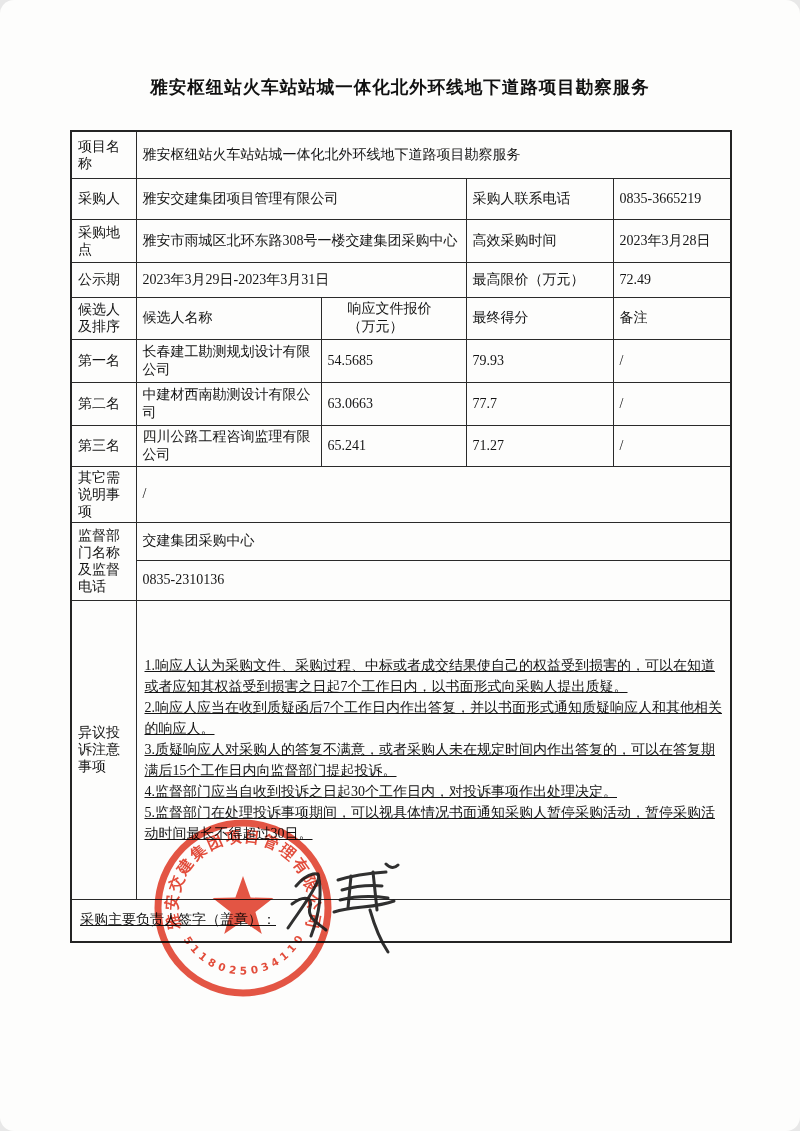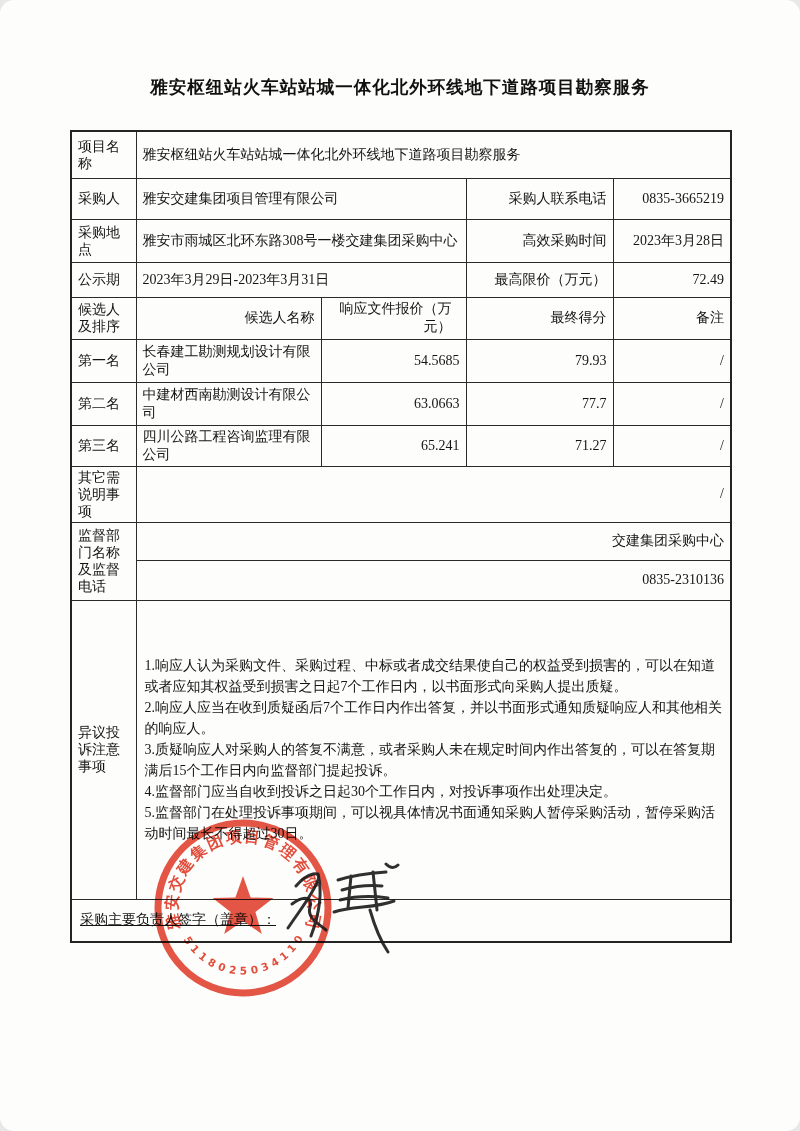--- a/index.html
+++ b/index.html
@@ -24,29 +24,29 @@
     border:2px solid #242424;
     font-size:14px;color:#141414;
   }
   table.result td{
     border:1px solid #2a2a2a;
     padding:2px 6px;
     vertical-align:middle;
     overflow:hidden;
   }
   td.lbl{text-align:left;padding:2px 2px;line-height:17px;}
-  td.ctr{text-align:right;margin-left:32px;}
+  td.ctr{text-align:left;margin-left:32px;}
   td.top{vertical-align:top;}
   tr.r1{height:47px}  tr.r2{height:41px}  tr.r3{height:43px}
   tr.r4{height:35px}  tr.r5{height:42px}  tr.r6{height:43px}
   tr.r7{height:43px}  tr.r8{height:37px}  tr.r9{height:39px}
   tr.r10a{height:38px} tr.r10b{height:40px}
   tr.r11{height:299px} tr.r12{height:43px}
   .objection-text{line-height:21px;text-align:left;padding:0 2px;}
-  .objection-text div{margin:0;}
+  .objection-text div{margin:0;text-decoration:underline;}
   .sig-label{padding-left:2px;text-decoration:underline;}
   .seal{
     position:absolute;left:150px;top:816px;width:186px;height:184px;
     z-index:3;opacity:0.92;mix-blend-mode:multiply;pointer-events:none;
   }
   .handwriting{
     position:absolute;left:280px;top:848px;width:140px;height:112px;
     z-index:4;pointer-events:none;
   }
 </style>
@@ -91,21 +91,21 @@
     <tr class="r4">
       <td class="lbl">公示期</td>
       <td colspan="2">2023年3月29日-2023年3月31日</td>
       <td class="ctr">最高限价（万元）</td>
       <td class="ctr">72.49</td>
     </tr>
 
     <tr class="r5">
       <td class="lbl">候选人及排序</td>
       <td class="ctr">候选人名称</td>
-      <td class="ctr" style="padding:2px 14px;line-height:18px;">响应文件报价（万元）</td>
+      <td class="ctr" style="padding:2px 26px;line-height:18px;">响应文件报价（万元）</td>
       <td class="ctr">最终得分</td>
       <td class="ctr">备注</td>
     </tr>
 
     <tr class="r6">
       <td class="lbl">第一名</td>
       <td>长春建工勘测规划设计有限公司</td>
       <td class="ctr">54.5685</td>
       <td class="ctr">79.93</td>
       <td class="ctr">/</td>

